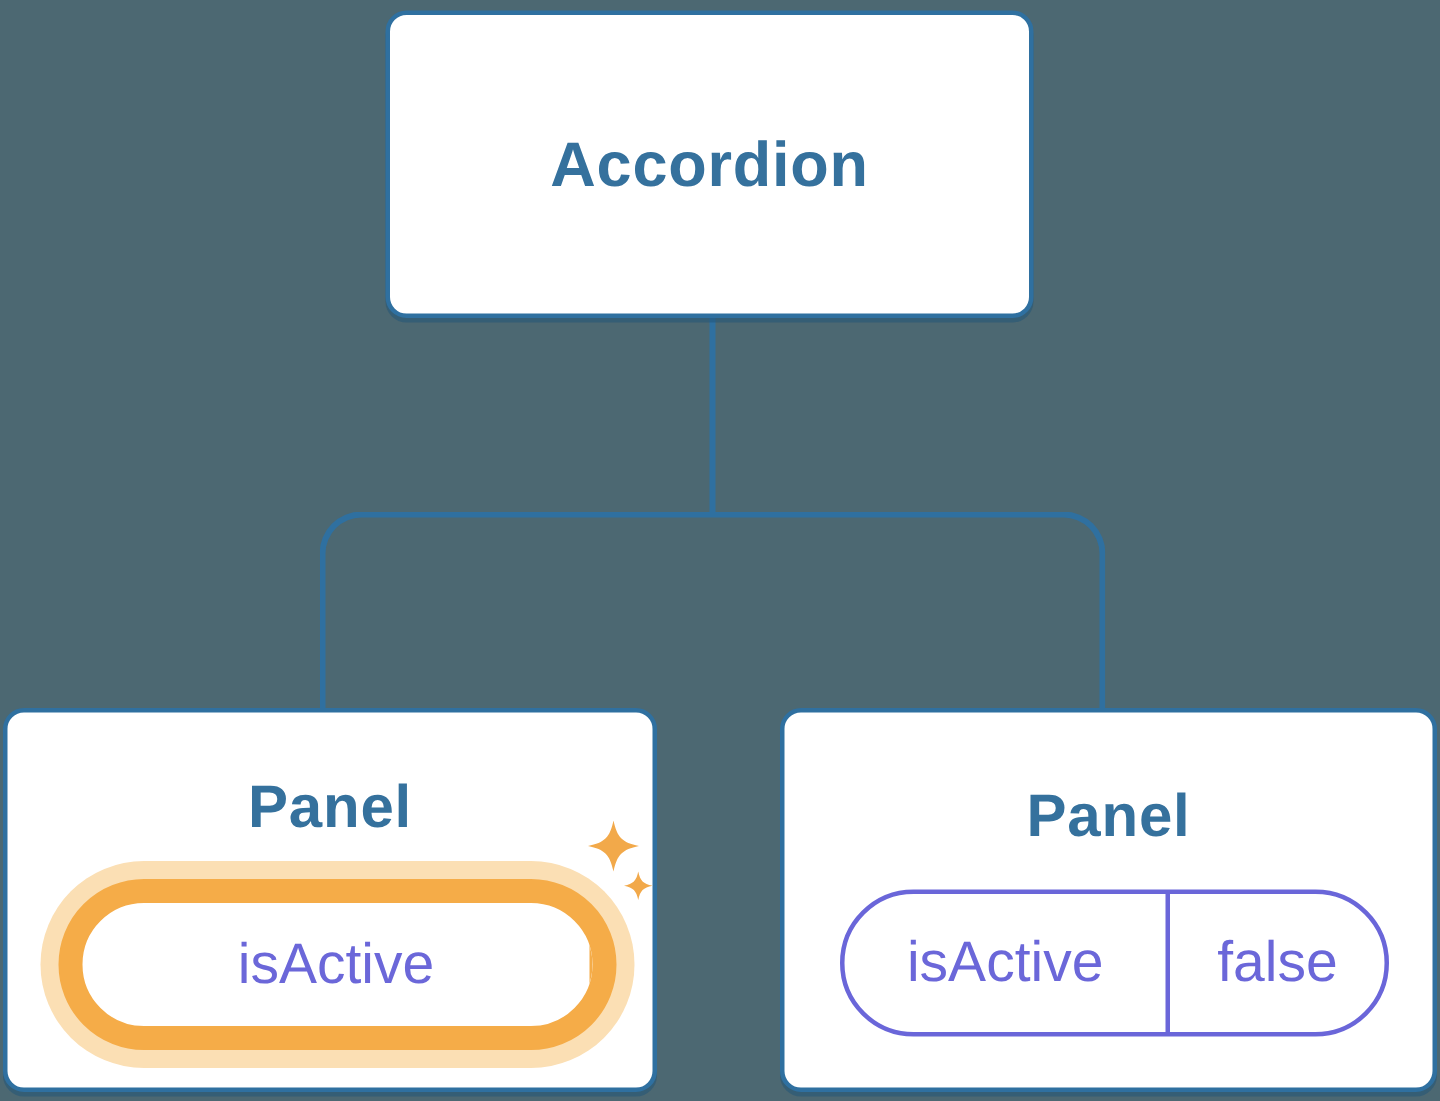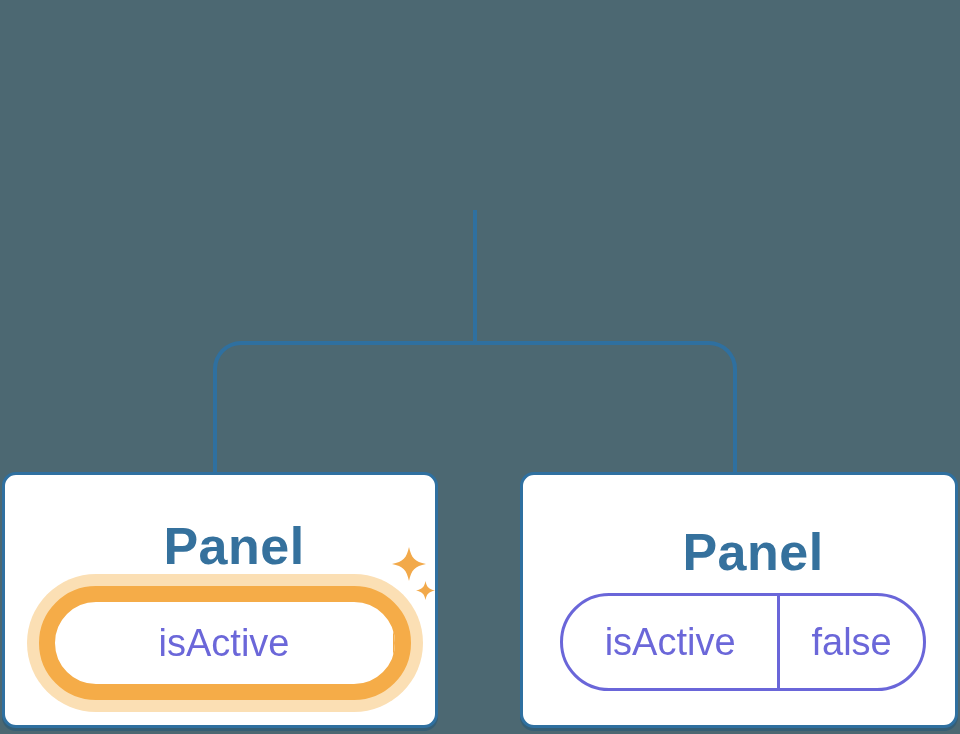--- a/index.html
+++ b/index.html
@@ -59,22 +59,21 @@
     justify-content: center;
   }
   .accordion .node-title { font-size: 42px; }
   .panel-left  { left: 2px;   top: 472px; width: 436px; height: 256px; }
   .panel-right { left: 520px; top: 472px; width: 438px; height: 256px; }
   .panel .node-title {
     position: absolute;
     left: 0;
     width: 100%;
     text-align: center;
-    font-size: 52px;
-    margin-left: 14px;
+    font-size: 40px;
   }
   .panel-left  .node-title { top: 41px; }
   .panel-right .node-title { top: 47px; }
   
   .pill {
     position: absolute;
     box-sizing: border-box;
     background: #FFFFFF;
     border-radius: 999px;
     display: flex;
@@ -128,20 +127,23 @@
   }
 </style>
 </head>
 <body>
 
 <div class="stage">
 
   <div class="trunk"></div>
   <div class="branch"></div>
 
+  <div class="node accordion">
+    <span class="node-title">Accordion</span>
+  </div>
 
   <div class="node panel panel-left">
     <div class="node-title">Panel</div>
     <div class="pill pill-active">
       <span class="cell key">isActive</span>
       <span class="pill-divider-orange"></span>
     </div>
     <svg class="sparkles" viewBox="0 0 48 56" xmlns="http://www.w3.org/2000/svg">
       <path fill="#F2A94A" transform="translate(3,0) scale(34)" d="M0.5 0 C0.57 0.33 0.67 0.43 1 0.5 C0.67 0.57 0.57 0.67 0.5 1 C0.43 0.67 0.33 0.57 0 0.5 C0.33 0.43 0.43 0.33 0.5 0 Z"></path>
       <path fill="#F2A94A" transform="translate(27,34) scale(19)" d="M0.5 0 C0.57 0.33 0.67 0.43 1 0.5 C0.67 0.57 0.57 0.67 0.5 1 C0.43 0.67 0.33 0.57 0 0.5 C0.33 0.43 0.43 0.33 0.5 0 Z"></path>

